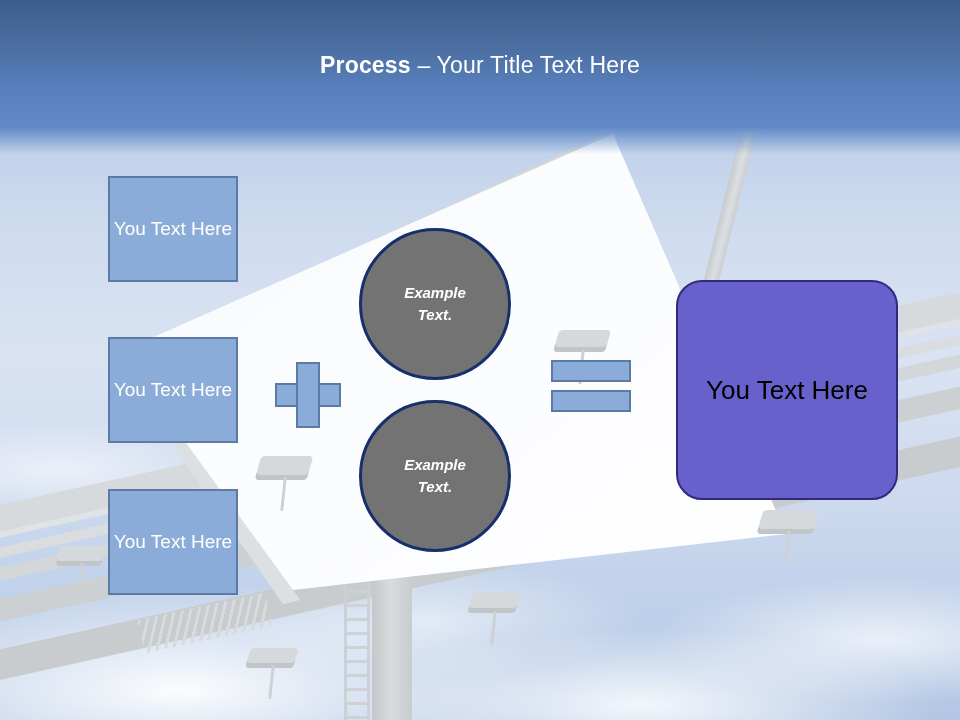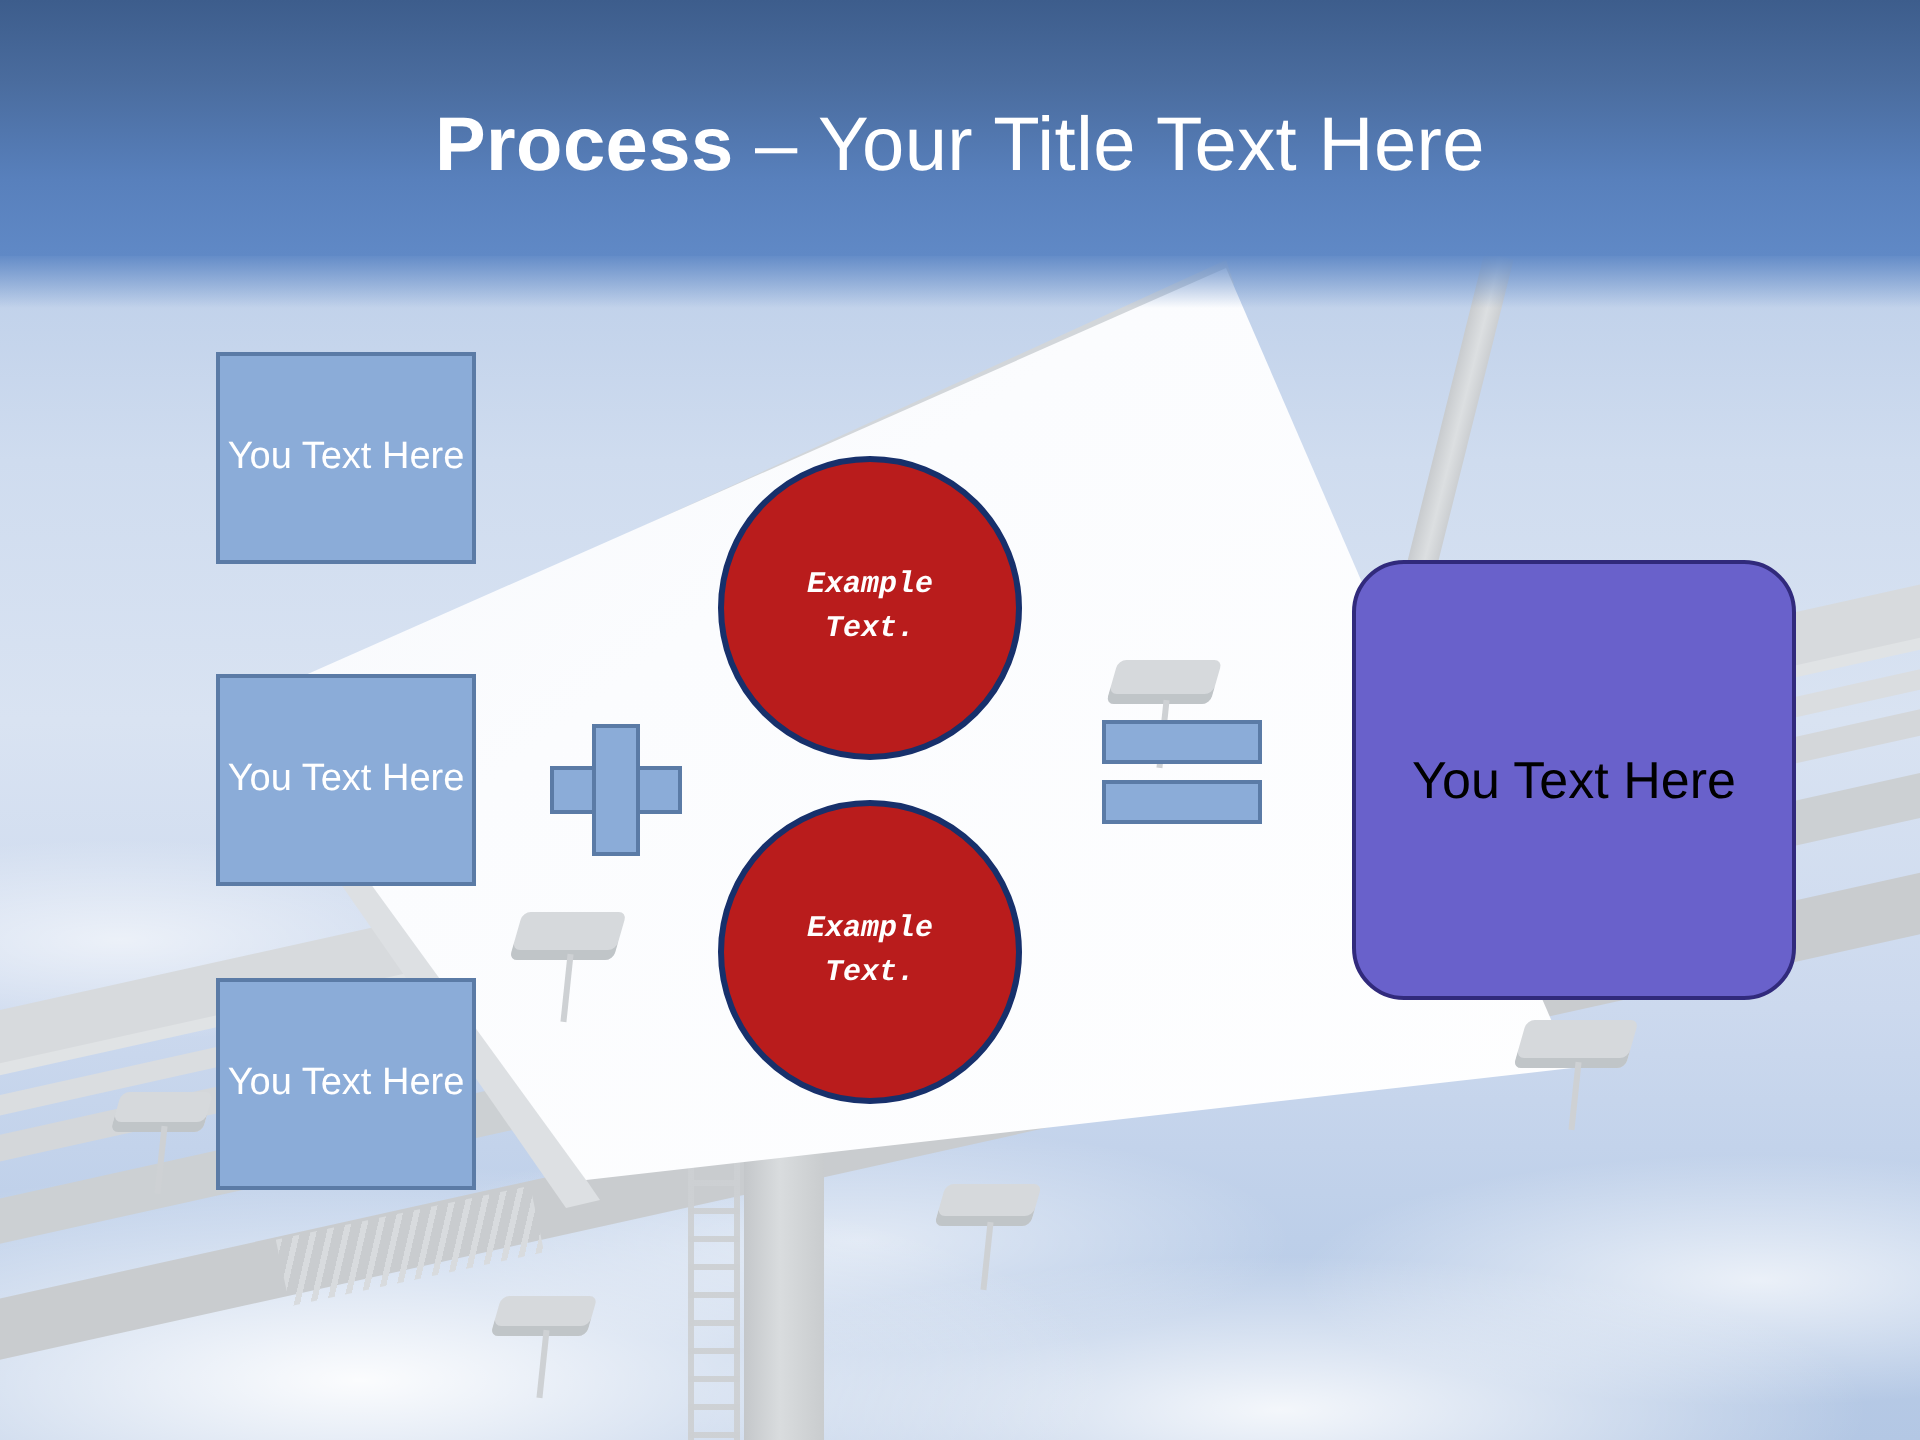--- a/index.html
+++ b/index.html
@@ -145,21 +145,21 @@
     content: "";
     position: absolute;
     left: 0; bottom: -26px; width: 960px; height: 26px;
     background: linear-gradient(to bottom, rgba(96,137,198,0.95), rgba(150,180,220,0));
   }
   .title-text {
     position: absolute;
     left: 0; top: 52px;
     width: 960px;
     text-align: center;
-    font-size: 38px;
+    font-size: 23px;
     color: #ffffff;
     letter-spacing: 0.2px;
     white-space: nowrap;
   }
   .title-text .strong { font-weight: 700; }
   .title-text .light { font-weight: 400; }
 
   
   .inbox {
     position: absolute;
@@ -196,33 +196,32 @@
     background: #8bacd8;
     border: none;
     left: 23px; top: 23px; width: 20px; height: 20px;
   }
 
   
   .circle {
     position: absolute;
     width: 152px; height: 152px;
     border-radius: 50%;
-    background: #b91c1c;
+    background: #737373;
     border: 3px solid #17306b;
     display: flex;
     flex-direction: column;
     align-items: center;
     justify-content: center;
     color: #ffffff;
     font-size: 15px;
     font-weight: 700;
     font-style: italic;
     line-height: 1.5;
     text-align: center;
-    font-family: Liberation Mono, monospace;
   }
   .circle-1 { left: 359px; top: 228px; }
   .circle-2 { left: 359px; top: 400px; }
 
   
   .equals { position: absolute; left: 551px; top: 360px; width: 80px; height: 52px; }
   .equals span {
     position: absolute;
     left: 0; width: 80px; height: 22px;
     background: #8bacd8;

